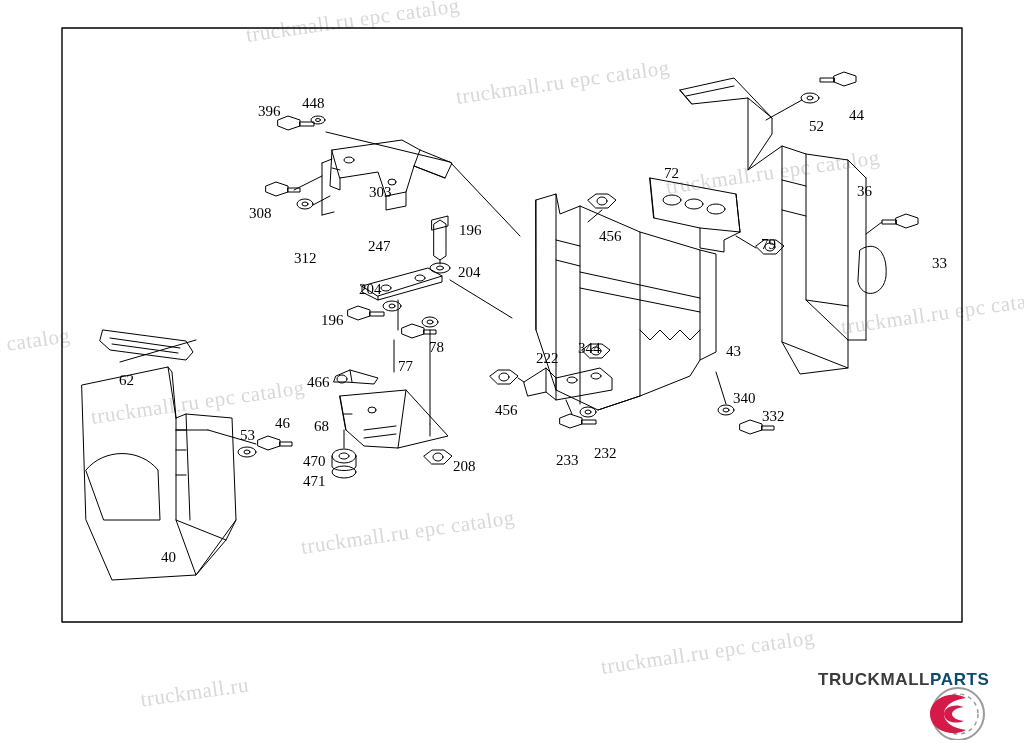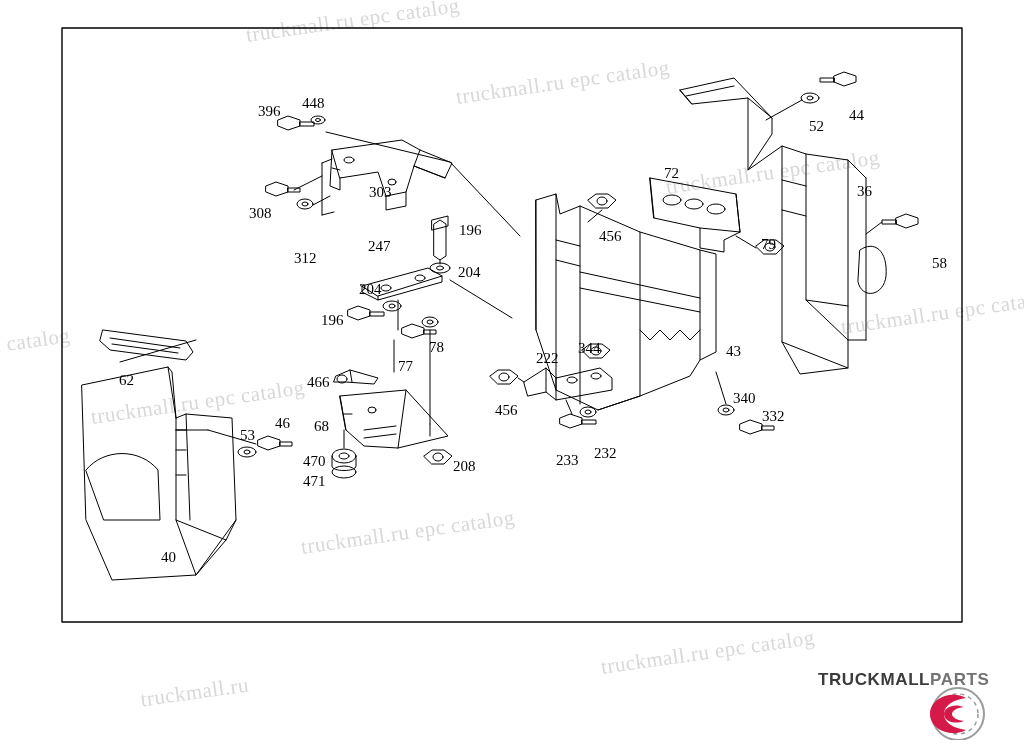--- a/index.html
+++ b/index.html
@@ -57,21 +57,21 @@
     left: 0;
     top: 10px;
     font-family: "Liberation Sans", sans-serif;
     font-size: 17px;
     letter-spacing: 0.6px;
     font-weight: bold;
     color: #3b3b3b;
   }
   .brand-text em {
     font-style: normal;
-    color: #737373;
+    color: #0c4a6e;
   }
 </style>
 </head>
 <body>
 
 <div id="sheet">
 
   <div id="wm-layer">
       <div class="wm" style="left: 245px; top: 8px; transform: rotate(-8deg);">truckmall.ru epc catalog</div>
       <div class="wm" style="left: 455px; top: 70px; transform: rotate(-8deg);">truckmall.ru epc catalog</div>
@@ -299,21 +299,21 @@
       <div class="callout" style="left: 726px; top: 343px;">43</div>
       <div class="callout" style="left: 733px; top: 390px;">340</div>
       <div class="callout" style="left: 762px; top: 408px;">332</div>
       <div class="callout" style="left: 536px; top: 350px;">222</div>
       <div class="callout" style="left: 495px; top: 402px;">456</div>
       <div class="callout" style="left: 556px; top: 452px;">233</div>
       <div class="callout" style="left: 594px; top: 445px;">232</div>
       <div class="callout" style="left: 809px; top: 118px;">52</div>
       <div class="callout" style="left: 849px; top: 107px;">44</div>
       <div class="callout" style="left: 857px; top: 183px;">36</div>
-      <div class="callout" style="left: 932px; top: 255px;">58</div>
+      <div class="callout" style="left: 932px; top: 255px;">33</div>
     </div>
 
   <div class="brand">
     <div class="brand-text">
       <span>TRUCKMALL</span><em>PARTS</em>
     </div>
     <svg width="190" height="80">
       <g transform="translate(108,28)">
         <circle cx="32" cy="26" r="26" fill="none" stroke="#9a9a9a" stroke-width="2"></circle>
         <circle cx="32" cy="26" r="20" fill="none" stroke="#9a9a9a" stroke-width="1.5" stroke-dasharray="4 4"></circle>

